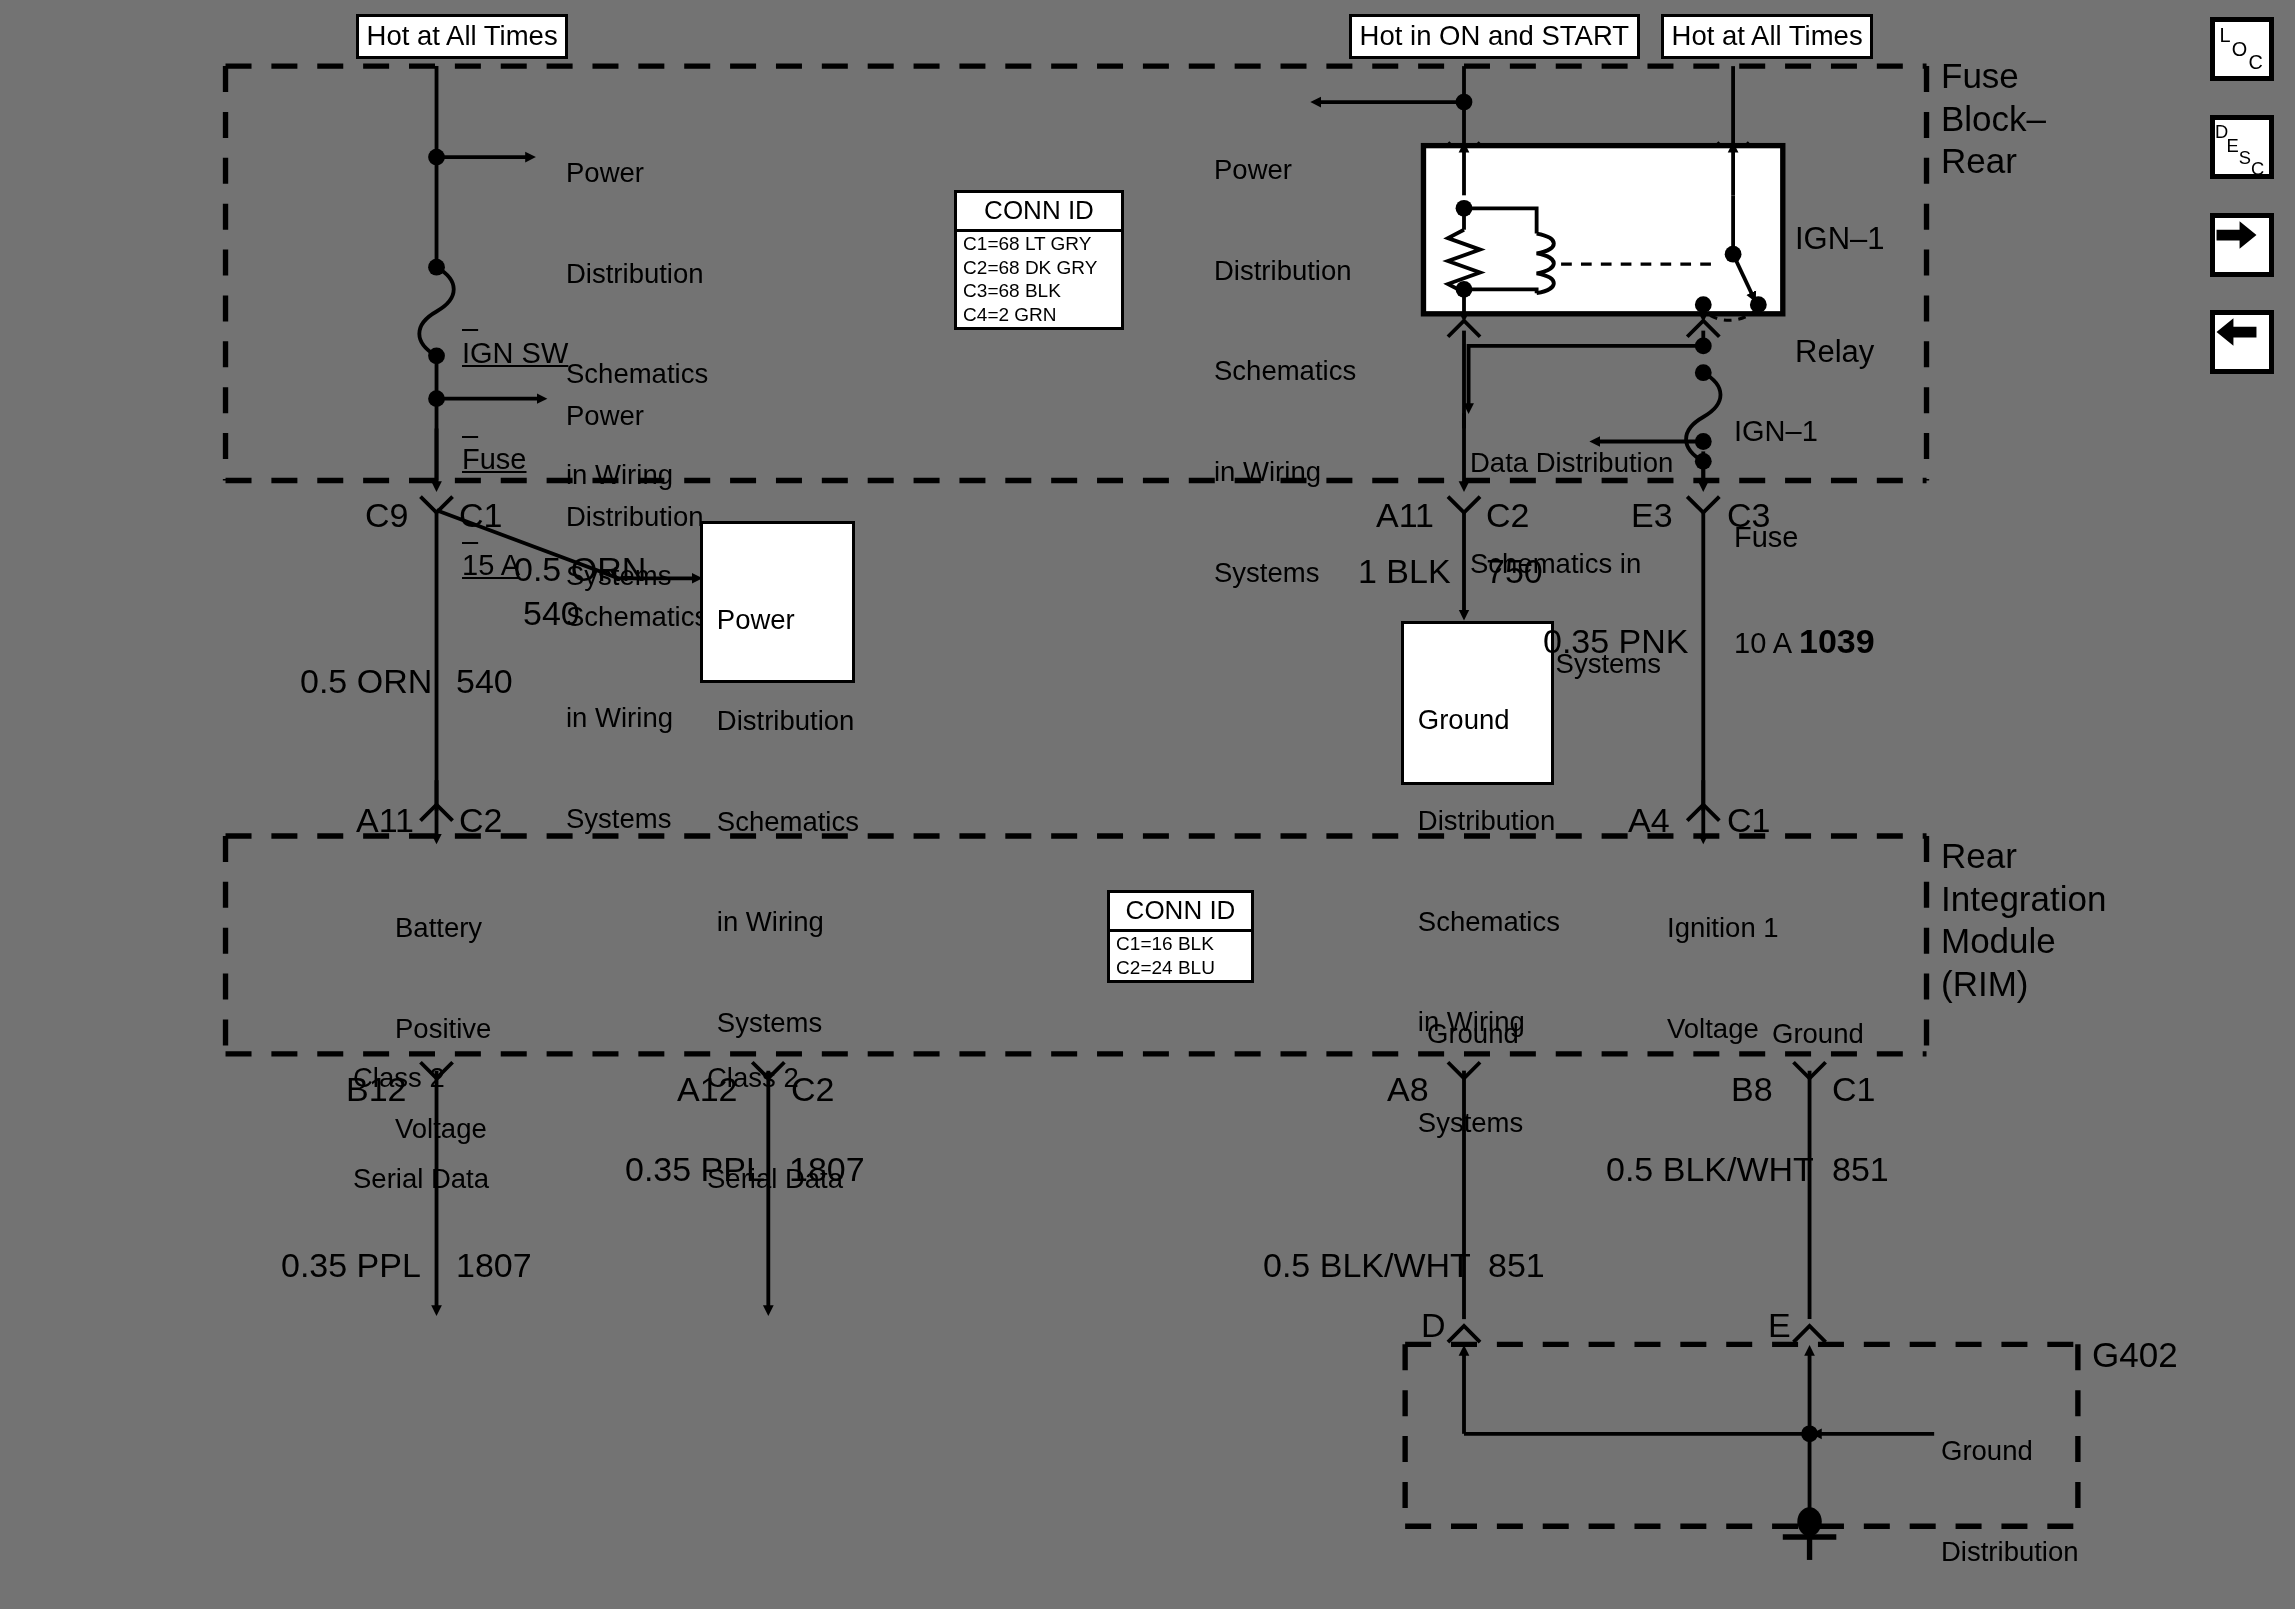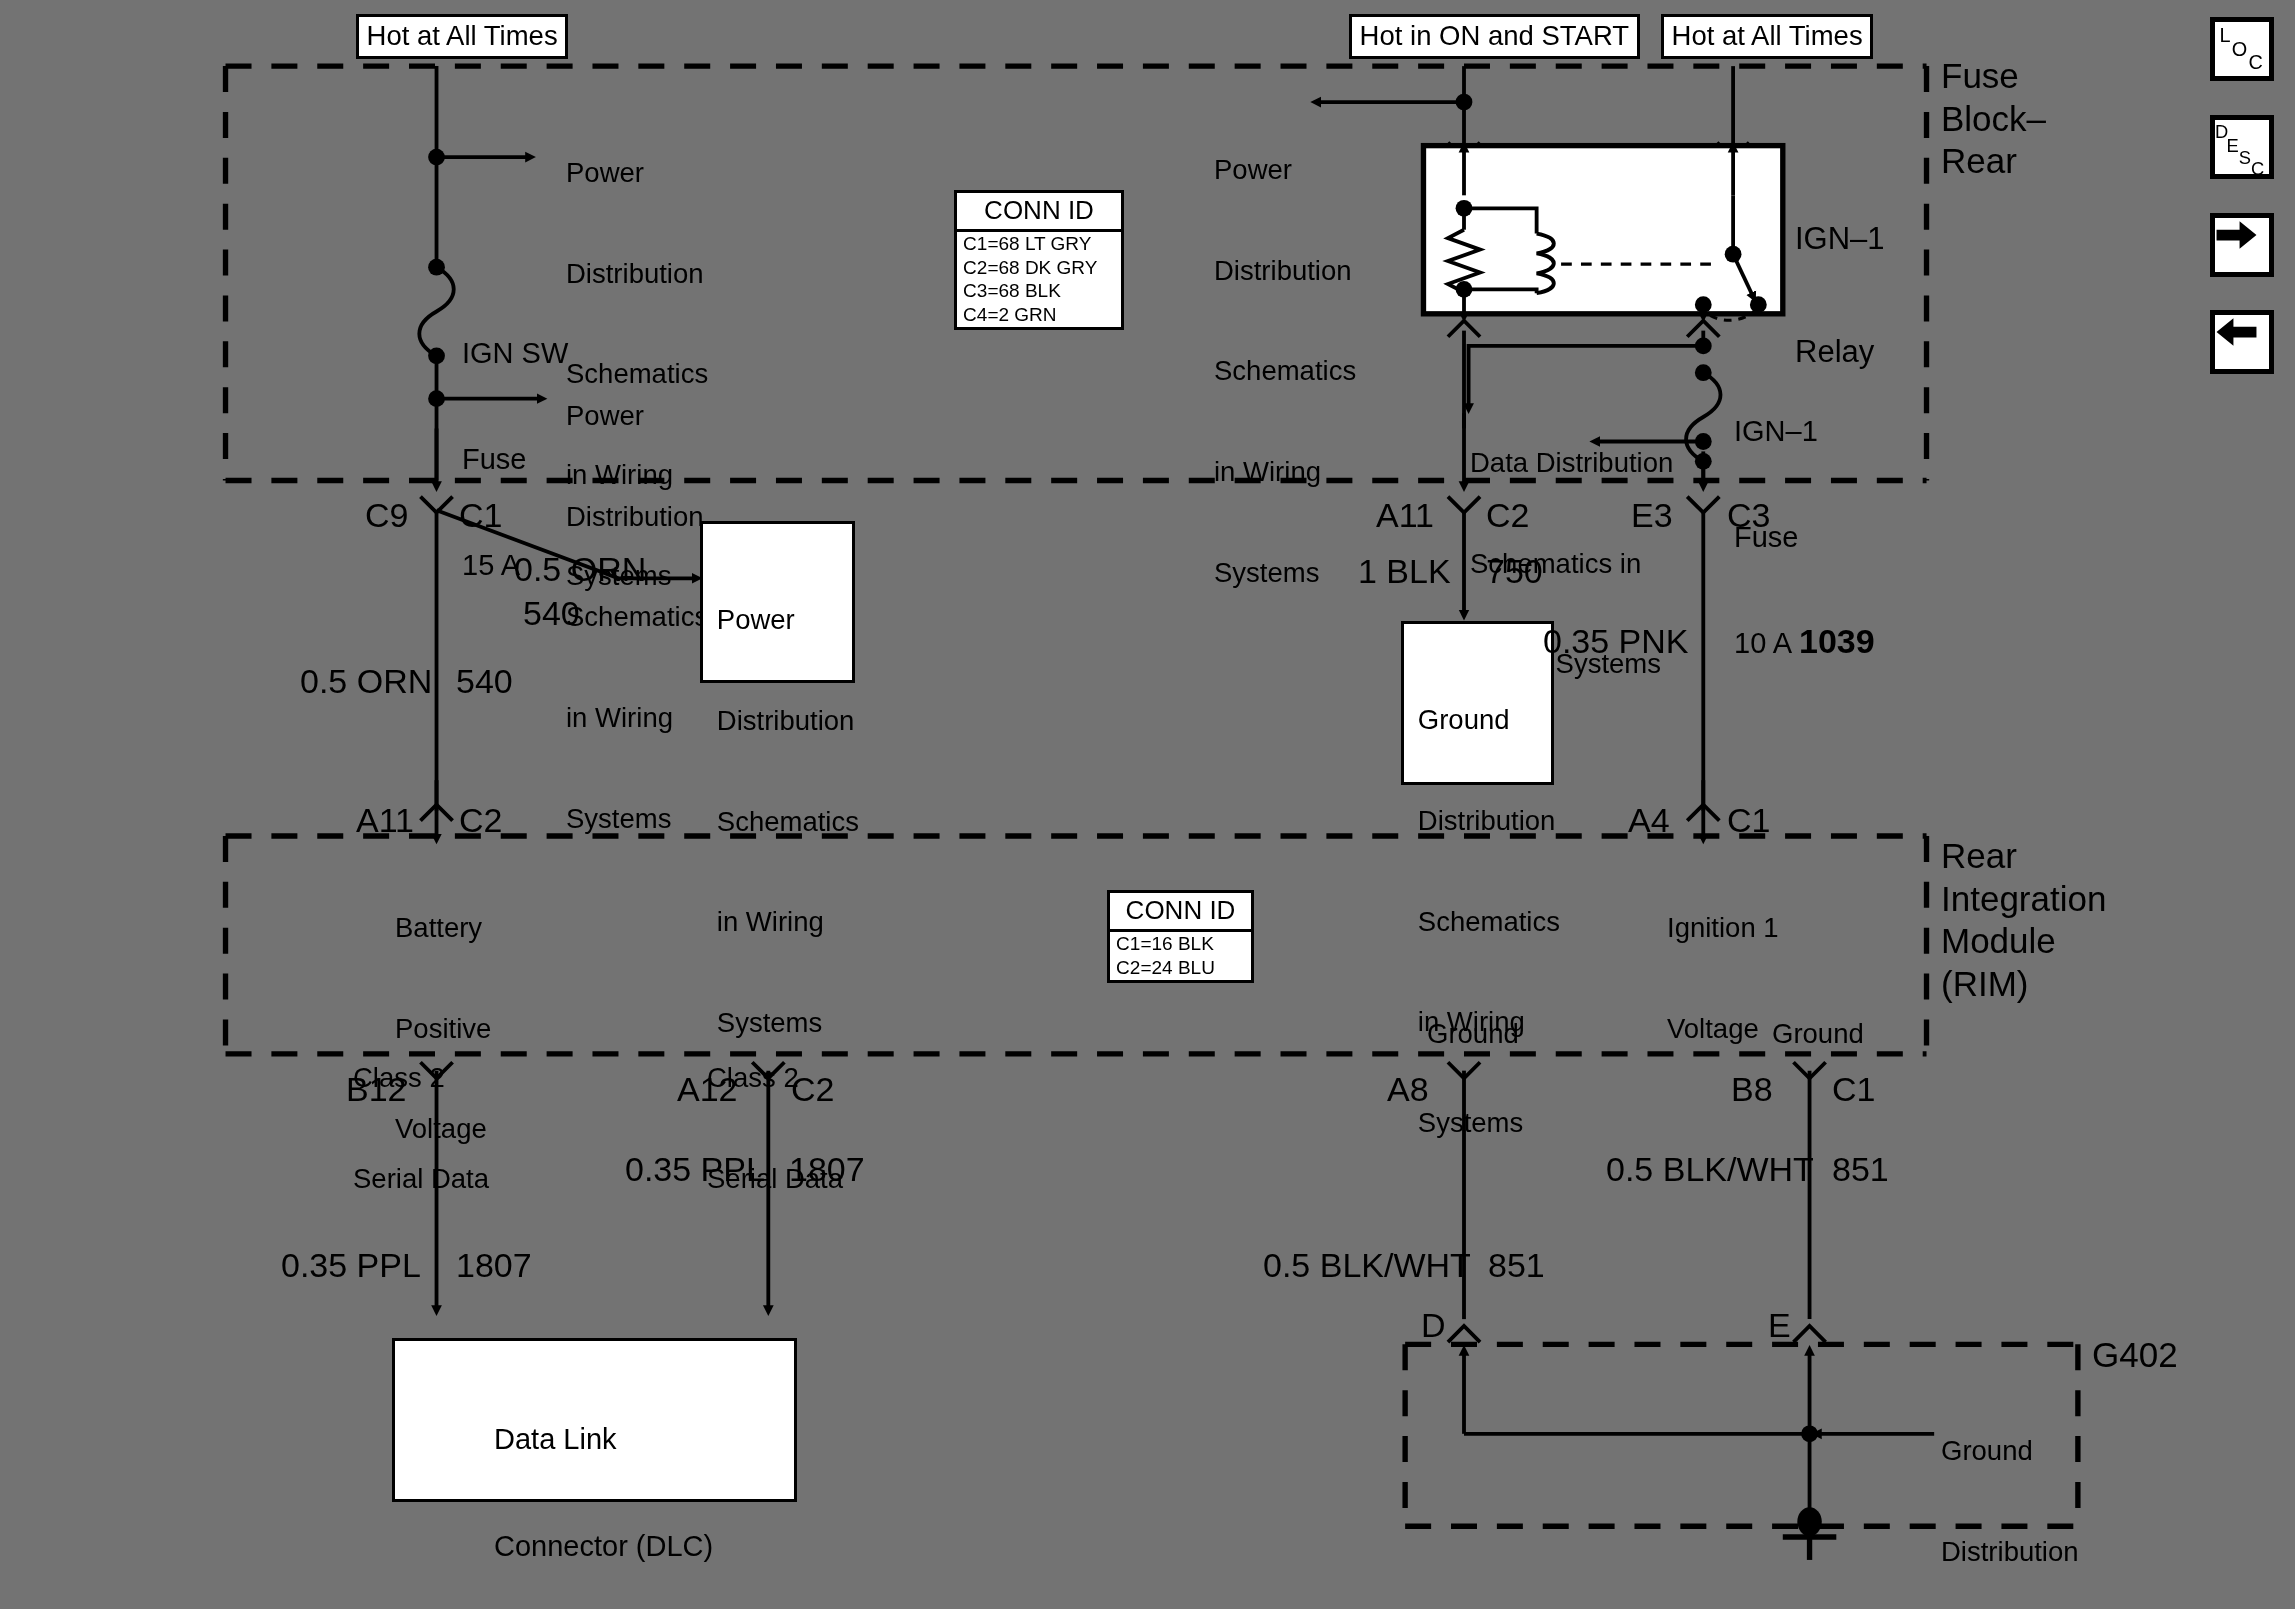--- a/index.html
+++ b/index.html
@@ -192,21 +192,21 @@
 </div>
 
 <div class="lbl t36" style="left:566px;top:332px;">
   <div>Power</div>
   <div>Distribution</div>
   <div>Schematics</div>
   <div>in Wiring</div>
   <div>Systems</div>
 </div>
 
-<div class="lbl t38" style="left:462px;top:265px;">
+<div class="lbl t38" style="left:462px;top:265px;text-decoration:underline;">
   <div>IGN SW</div>
   <div>Fuse</div>
   <div>15 A</div>
 </div>
 
 <div class="connbox" style="left:954px;top:190px;width:170px;">
   <div class="connhdr">CONN ID</div>
   <div class="connrow">C1=68 LT GRY</div>
   <div class="connrow">C2=68 DK GRY</div>
   <div class="connrow">C3=68 BLK</div>
@@ -325,29 +325,20 @@
 
 <div class="lbl t44" style="left:1606px;top:1149px;">0.5 BLK/WHT</div>
 <div class="lbl t44" style="left:1832px;top:1149px;">851</div>
 
 <div class="lbl t44" style="left:1263px;top:1245px;">0.5 BLK/WHT</div>
 <div class="lbl t44" style="left:1488px;top:1245px;">851</div>
 
 <div class="lbl t44" style="left:1421px;top:1305px;">D</div>
 <div class="lbl t44" style="left:1768px;top:1305px;">E</div>
 
-<div class="solidbox" style="left:392px;top:1338px;width:405px;height:164px;">
-  <div class="lbl t38" style="left:99px;top:10.7px;position:absolute;">
-    <div>Data Link</div>
-    <div>Connector (DLC)</div>
-    
-    
-    
-  </div>
-</div>
 
 <div class="lbl t36" style="left:1941px;top:1367px;">
   <div>Ground</div>
   <div>Distribution</div>
   
   
   
 </div>
 
 <div class="navbtn" style="left:2210px;top:17px;width:64px;height:64px;">

